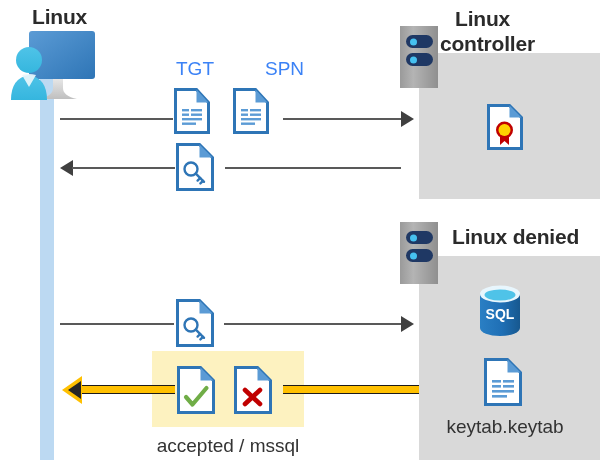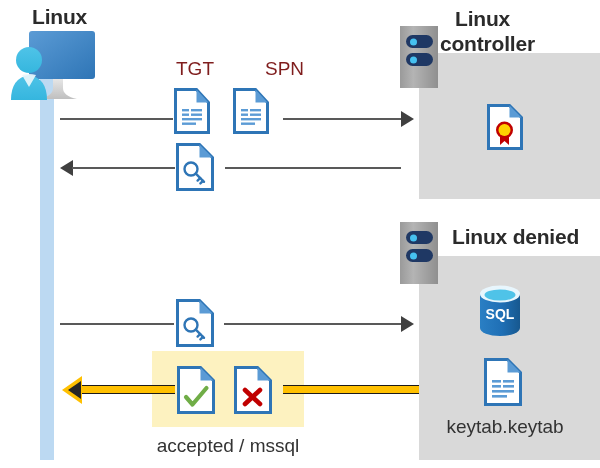--- a/index.html
+++ b/index.html
@@ -3,21 +3,21 @@
 <meta charset="utf-8">
 <style>
   html,body{margin:0;padding:0;background:#ffffff;}
   body{width:600px;height:468px;position:relative;overflow:hidden;
        font-family:"Liberation Sans","DejaVu Sans",sans-serif;
        -webkit-font-smoothing:antialiased;}
   .abs{position:absolute;}
 
   
   .title{font-weight:bold;color:#2b2b2b;font-size:21px;line-height:25px;letter-spacing:-0.2px;}
-  .doclabel{color:#7f1d1d;font-size:19px;line-height:22px;}
+  .doclabel{color:#3b82f6;font-size:19px;line-height:22px;}
   .plainlabel{color:#333333;font-size:19px;line-height:24px;}
 
   
   .lifeline{background:#bcd9f2;}
 
   
   .zone{background:#d9d9d9;}
 
   
   .rack{background:linear-gradient(90deg,#9a9a9a 0%,#b4b4b4 35%,#8f8f8f 100%);}

